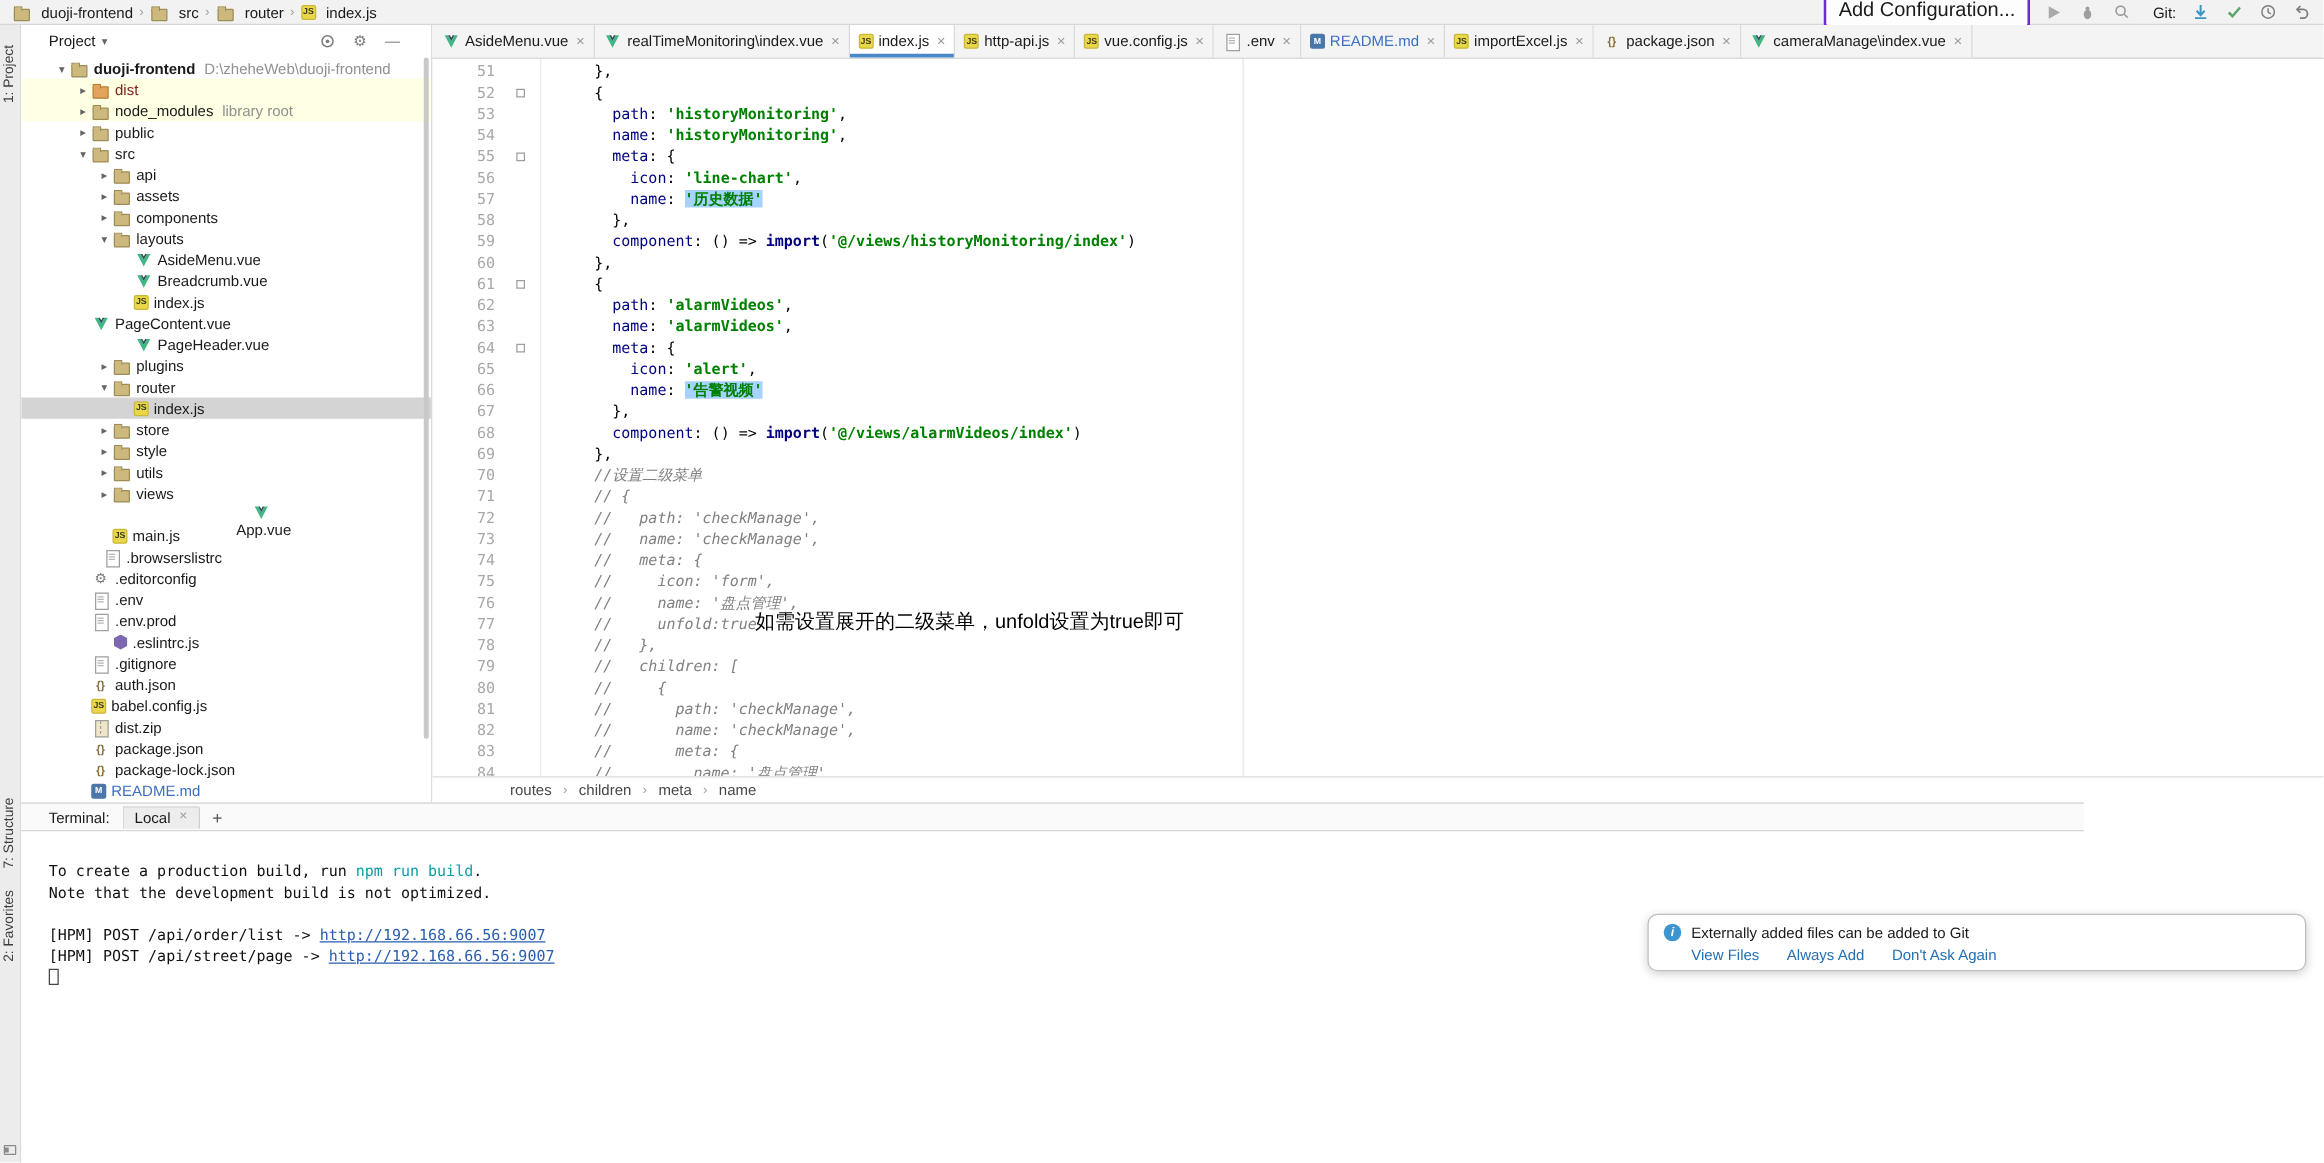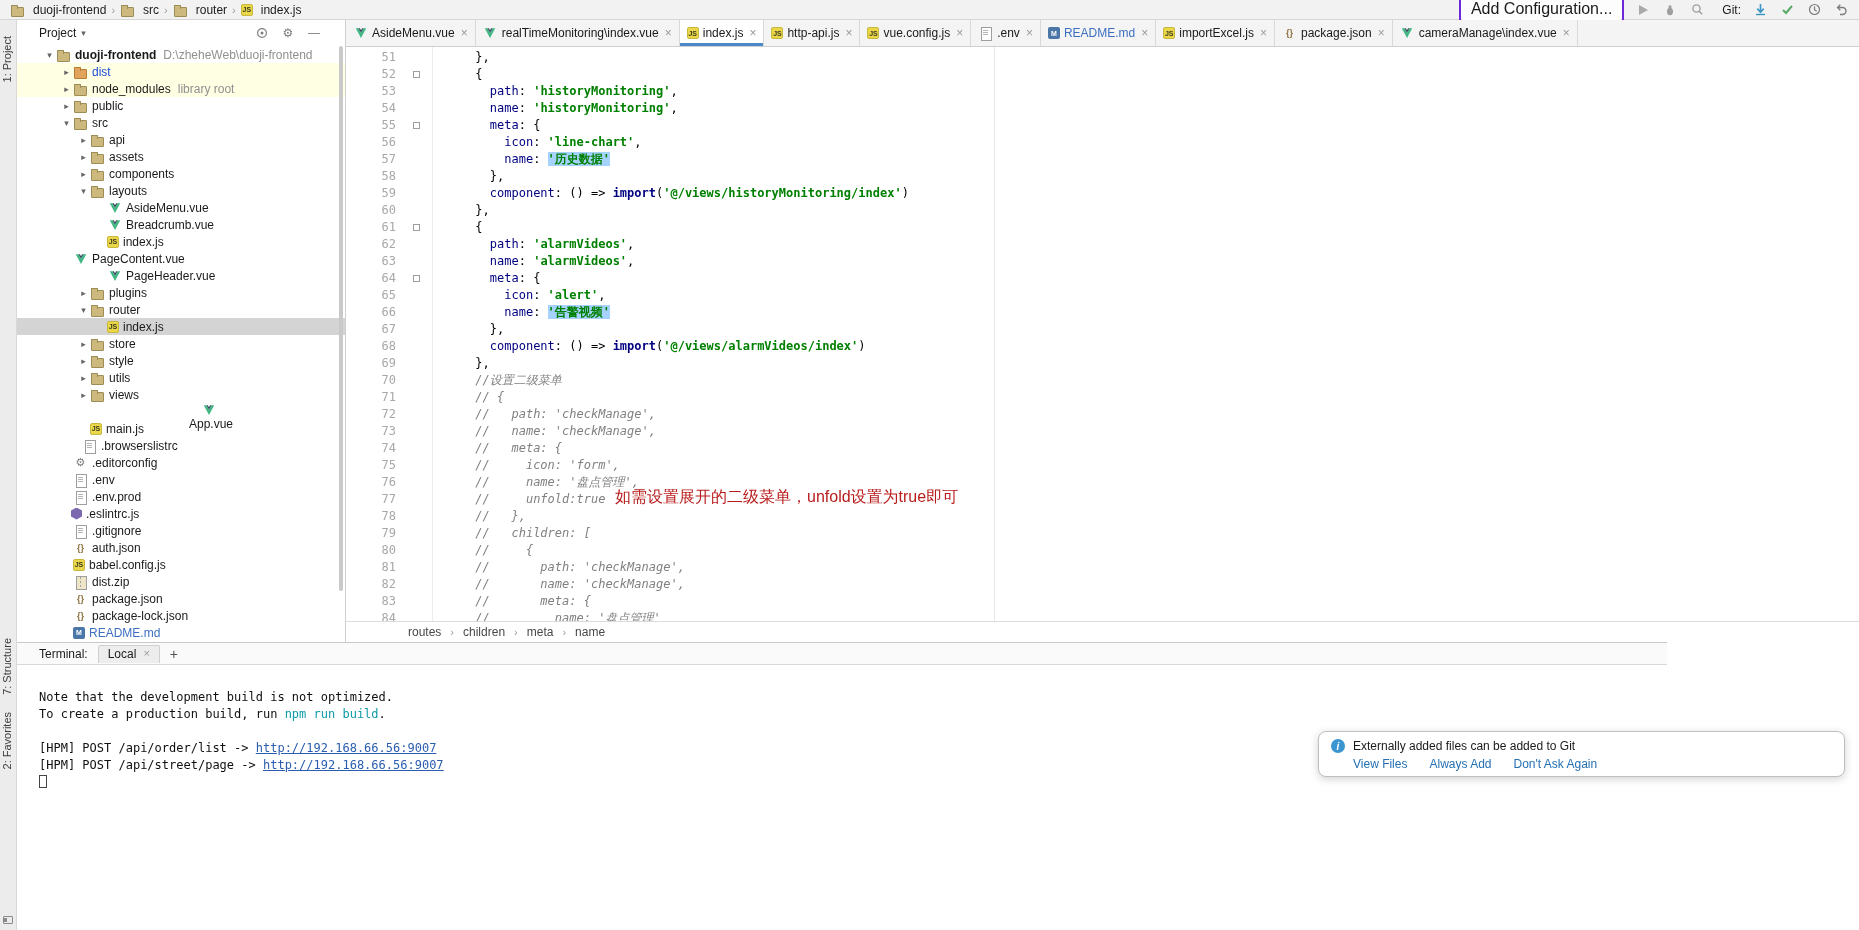--- a/index.html
+++ b/index.html
@@ -28,21 +28,21 @@
   .proj-caret{font-size:9px;color:#646464;margin-left:5px}
   .ph-icons{margin-left:auto;display:flex;gap:12px;align-items:center}
   .ph-ic{display:inline-flex;width:14px;height:14px;align-items:center;justify-content:center;color:#7d7d7d}
   .tree{position:absolute;left:0;right:0;top:26px;bottom:0}
   .trow{display:flex;align-items:center;height:17px;white-space:nowrap;font-size:12px}
   .trow.sel{background:#d4d4d4}
   .trow.ign{background:#ffffe4}
   .chev{width:13px;flex:none;font-size:9px;color:#646464;text-align:center}
   .tlabel{color:#1a1a1a}
   .tlabel.root{font-weight:bold}
-  .tlabel.excluded{color:#1d4ed8}
+  .tlabel.excluded{color:#7f1d1d}
   .tlabel.modified{color:#3d6fc1}
   .tsuffix{color:#909090;margin-left:7px}
   .vscroll{position:absolute;right:2px;top:26px;width:4px;height:545px;background:#c9c9c9;border-radius:2px}
 
   
   .ic{display:inline-flex;width:15px;height:14px;margin-right:4px;align-items:center;justify-content:center;flex:none;position:relative;font-family:"Liberation Sans",sans-serif;font-style:normal}
   .ic-folder::before,.ic-folder-excluded::before,.ic-folder-src::before{content:"";position:absolute;left:1px;top:4px;width:11px;height:8px;background:#cdb97e;border:1px solid #9c8c55;border-radius:1px}
   .ic-folder::after,.ic-folder-excluded::after,.ic-folder-src::after{content:"";position:absolute;left:1px;top:2px;width:5px;height:3px;background:#cdb97e;border:1px solid #9c8c55;border-bottom:none;border-radius:1px 1px 0 0}
   .ic-folder-excluded::before{background:#e2a45c;border-color:#b97c33}
   .ic-folder-excluded::after{background:#e2a45c;border-color:#b97c33}
@@ -73,21 +73,21 @@
   .ln{width:50px;flex:none;text-align:right;color:#a8a8a8}
   .foldcol{width:36px;flex:none;position:relative}
   .foldbox{position:absolute;left:17px;top:5px;width:7px;height:7px;border:1px solid #9e9e9e;background:#fff}
   .ct{flex:none}
   .tk-p{color:#000}
   .tk-k{color:#000080}
   .tk-kw{color:#000080;font-weight:bold}
   .tk-s{color:#008000;font-weight:bold}
   .tk-hl{color:#008000;font-weight:bold;background:#a6d2ff}
   .tk-c{color:#808080;font-style:italic}
-  .annotation{position:absolute;left:269px;top:440px;font-size:16px;color:#b91c1c;white-space:nowrap;font-family:"Liberation Sans",sans-serif;z-index:5}
+  .annotation{position:absolute;left:258px;top:440px;font-size:16px;color:#000000;white-space:nowrap;font-family:"Liberation Sans",sans-serif;z-index:5}
   .crumb-bar{position:absolute;left:0;right:0;bottom:0;height:21px;background:#fff;border-top:1px solid #dcdcdc;display:flex;align-items:center;padding-left:62px;font-size:12px}
   .bc-item{color:#484848}
   .bc-sep{color:#9e9e9e;margin:0 9px;font-size:11px}
 
   
   .terminal{position:absolute;left:17px;top:642px;width:1650px;height:288px;background:#fff;border-top:1px solid #c9c9c9}
   .term-header{height:22px;display:flex;align-items:center;gap:10px;padding-left:22px;background:#fafafa;border-bottom:1px solid #d8d8d8;font-size:12px}
   .term-tab{display:flex;align-items:center;gap:7px;padding:1px 9px 2px;background:#ededed;border:1px solid #cfcfcf;border-bottom:none;border-radius:2px 2px 0 0}
   .term-close{color:#9a9a9a;font-size:11px;line-height:1}
   .term-plus{color:#555;font-size:14px;line-height:1}
@@ -354,21 +354,21 @@
       <div class="trow" style="padding-left: 43px;">
         <span class="chev"></span>
         <span class="ic ic-file"></span>
         <span class="tlabel">.env</span>
       </div>
       <div class="trow" style="padding-left: 43px;">
         <span class="chev"></span>
         <span class="ic ic-file"></span>
         <span class="tlabel">.env.prod</span>
       </div>
-      <div class="trow" style="padding-left: 41px;">
+      <div class="trow" style="padding-left: 61px;">
         <span class="chev"></span>
         <span class="ic ic-eslint"></span>
         <span class="tlabel">.eslintrc.js</span>
       </div>
       <div class="trow" style="padding-left: 43px;">
         <span class="chev"></span>
         <span class="ic ic-file"></span>
         <span class="tlabel">.gitignore</span>
       </div>
       <div class="trow" style="padding-left: 43px;">
@@ -527,22 +527,22 @@
 <div class="terminal">
   <div class="term-header">
     <span>Terminal:</span>
     <span class="term-tab">
       <span>Local</span>
       <span class="term-close">×</span>
     </span>
     <span class="term-plus">+</span>
   </div>
   <div class="term-body" id="term-lines">
+      <div class="tl"><span class="tt-t">To create a production build, run </span><span class="tt-cmd">npm run build</span><span class="tt-t">.</span></div>
       <div class="tl"><span class="tt-t">Note that the development build is not optimized.</span></div>
-      <div class="tl"><span class="tt-t">To create a production build, run </span><span class="tt-cmd">npm run build</span><span class="tt-t">.</span></div>
       <div class="tl"></div>
       <div class="tl"><span class="tt-t">[HPM] POST /api/order/list -&gt; </span><span class="tt-url">http://192.168.66.56:9007</span></div>
       <div class="tl"><span class="tt-t">[HPM] POST /api/street/page -&gt; </span><span class="tt-url">http://192.168.66.56:9007</span></div>
       <div class="tl"><span class="cursor"></span></div>
     </div>
 </div>
 
 <div class="notif">
   <div class="notif-row1">
     <span class="notif-icon">i</span>

